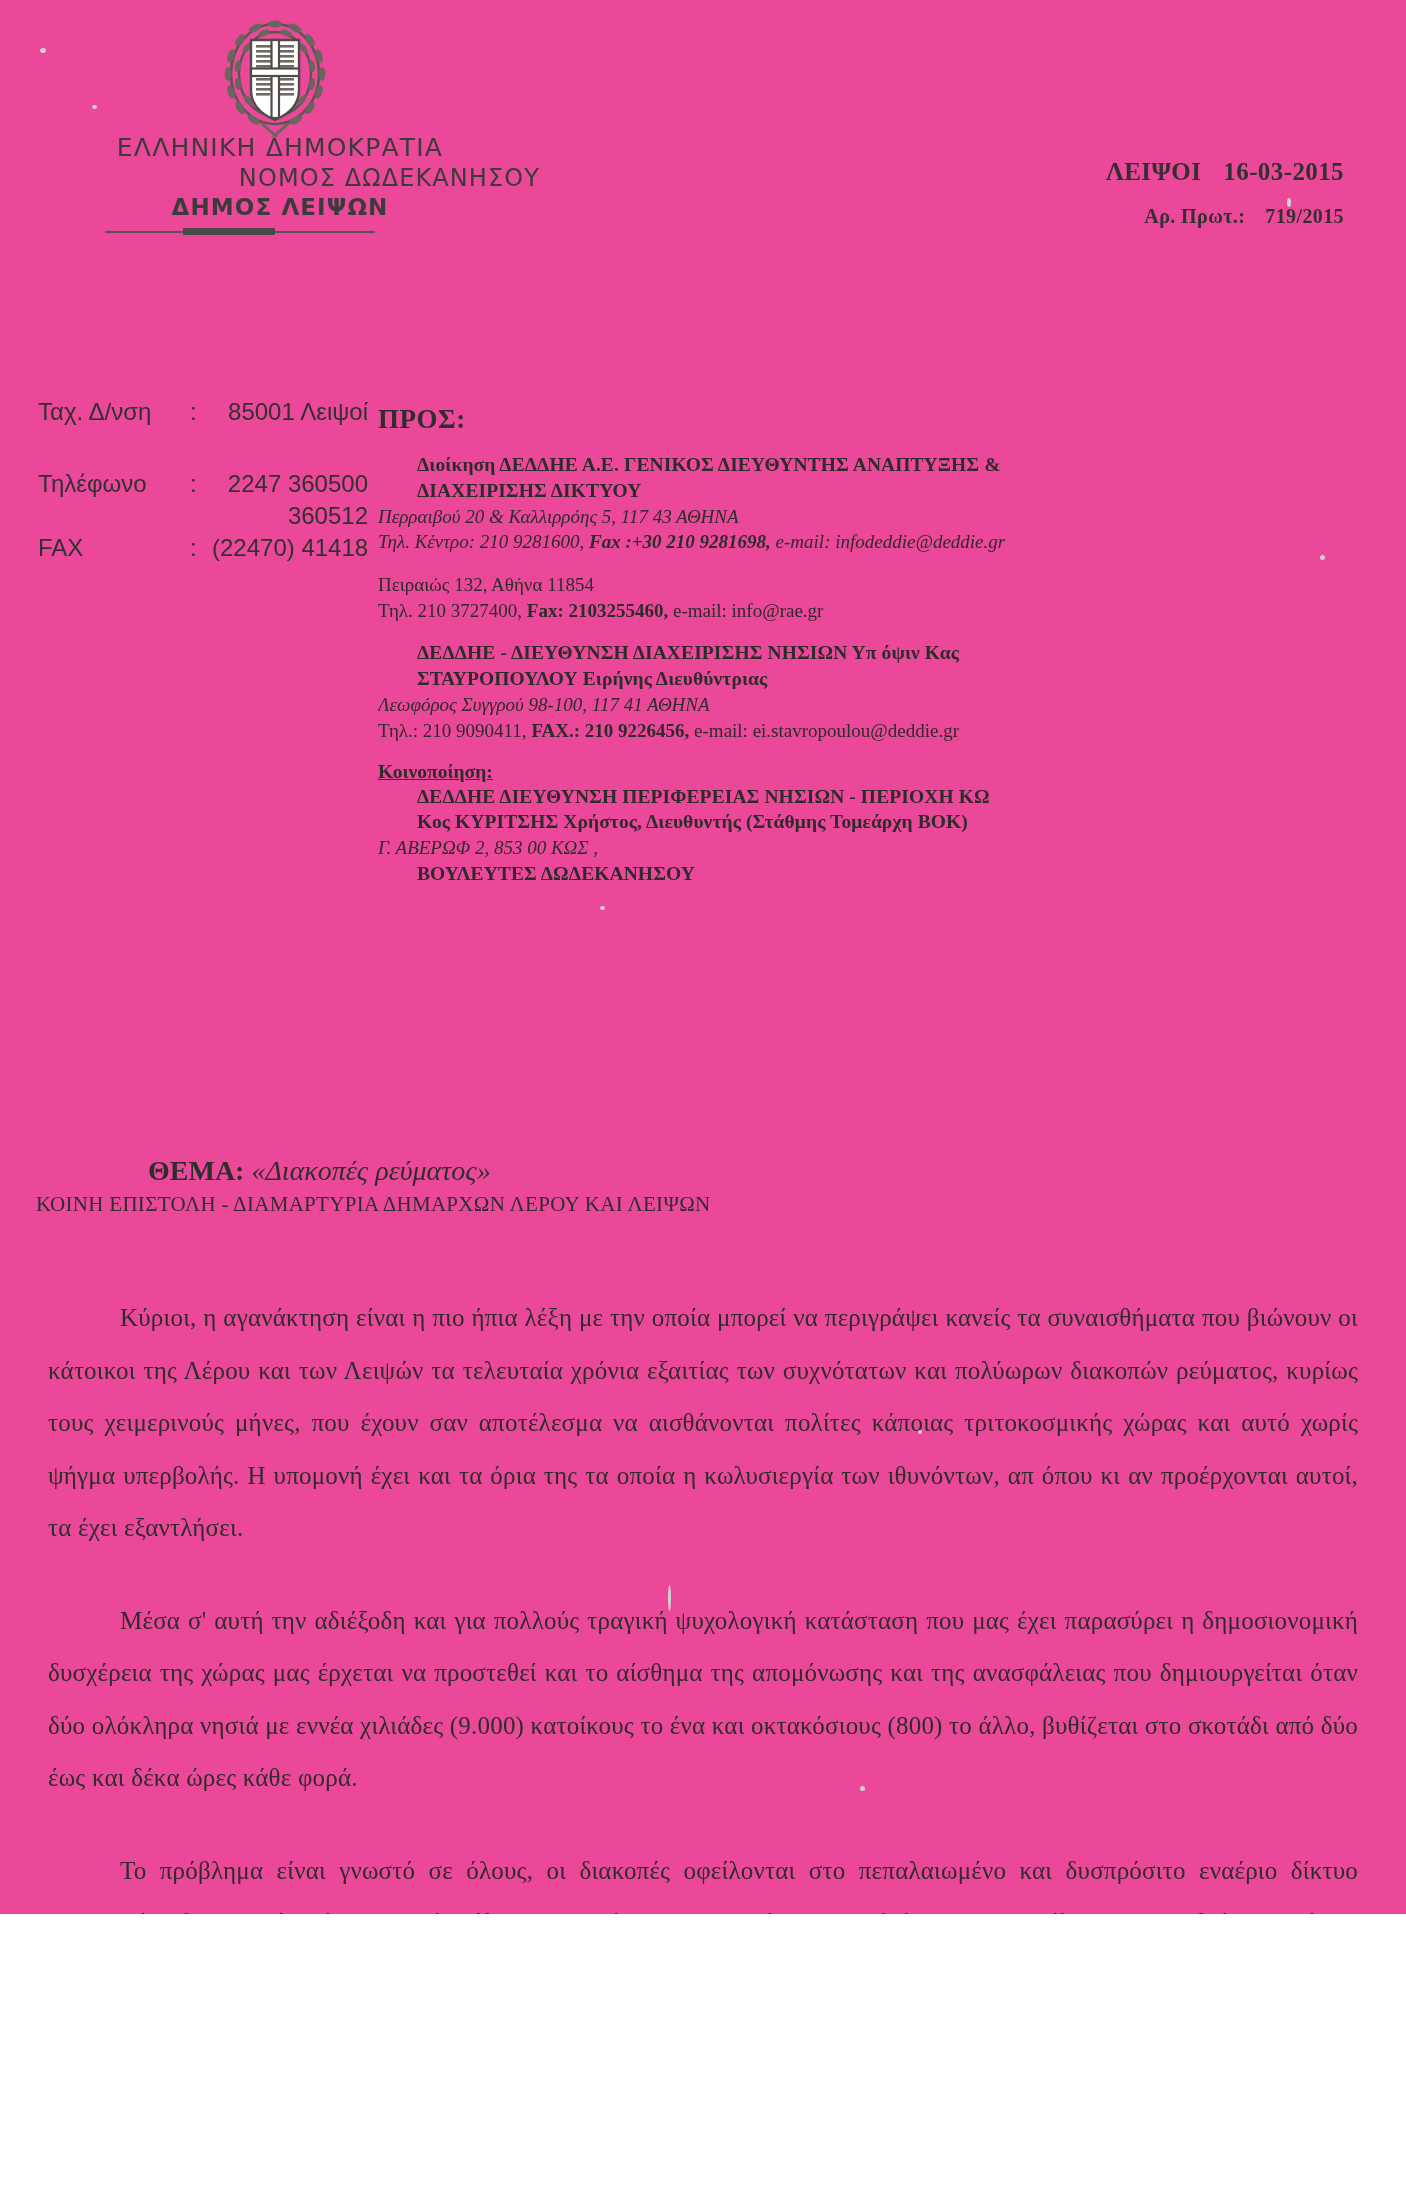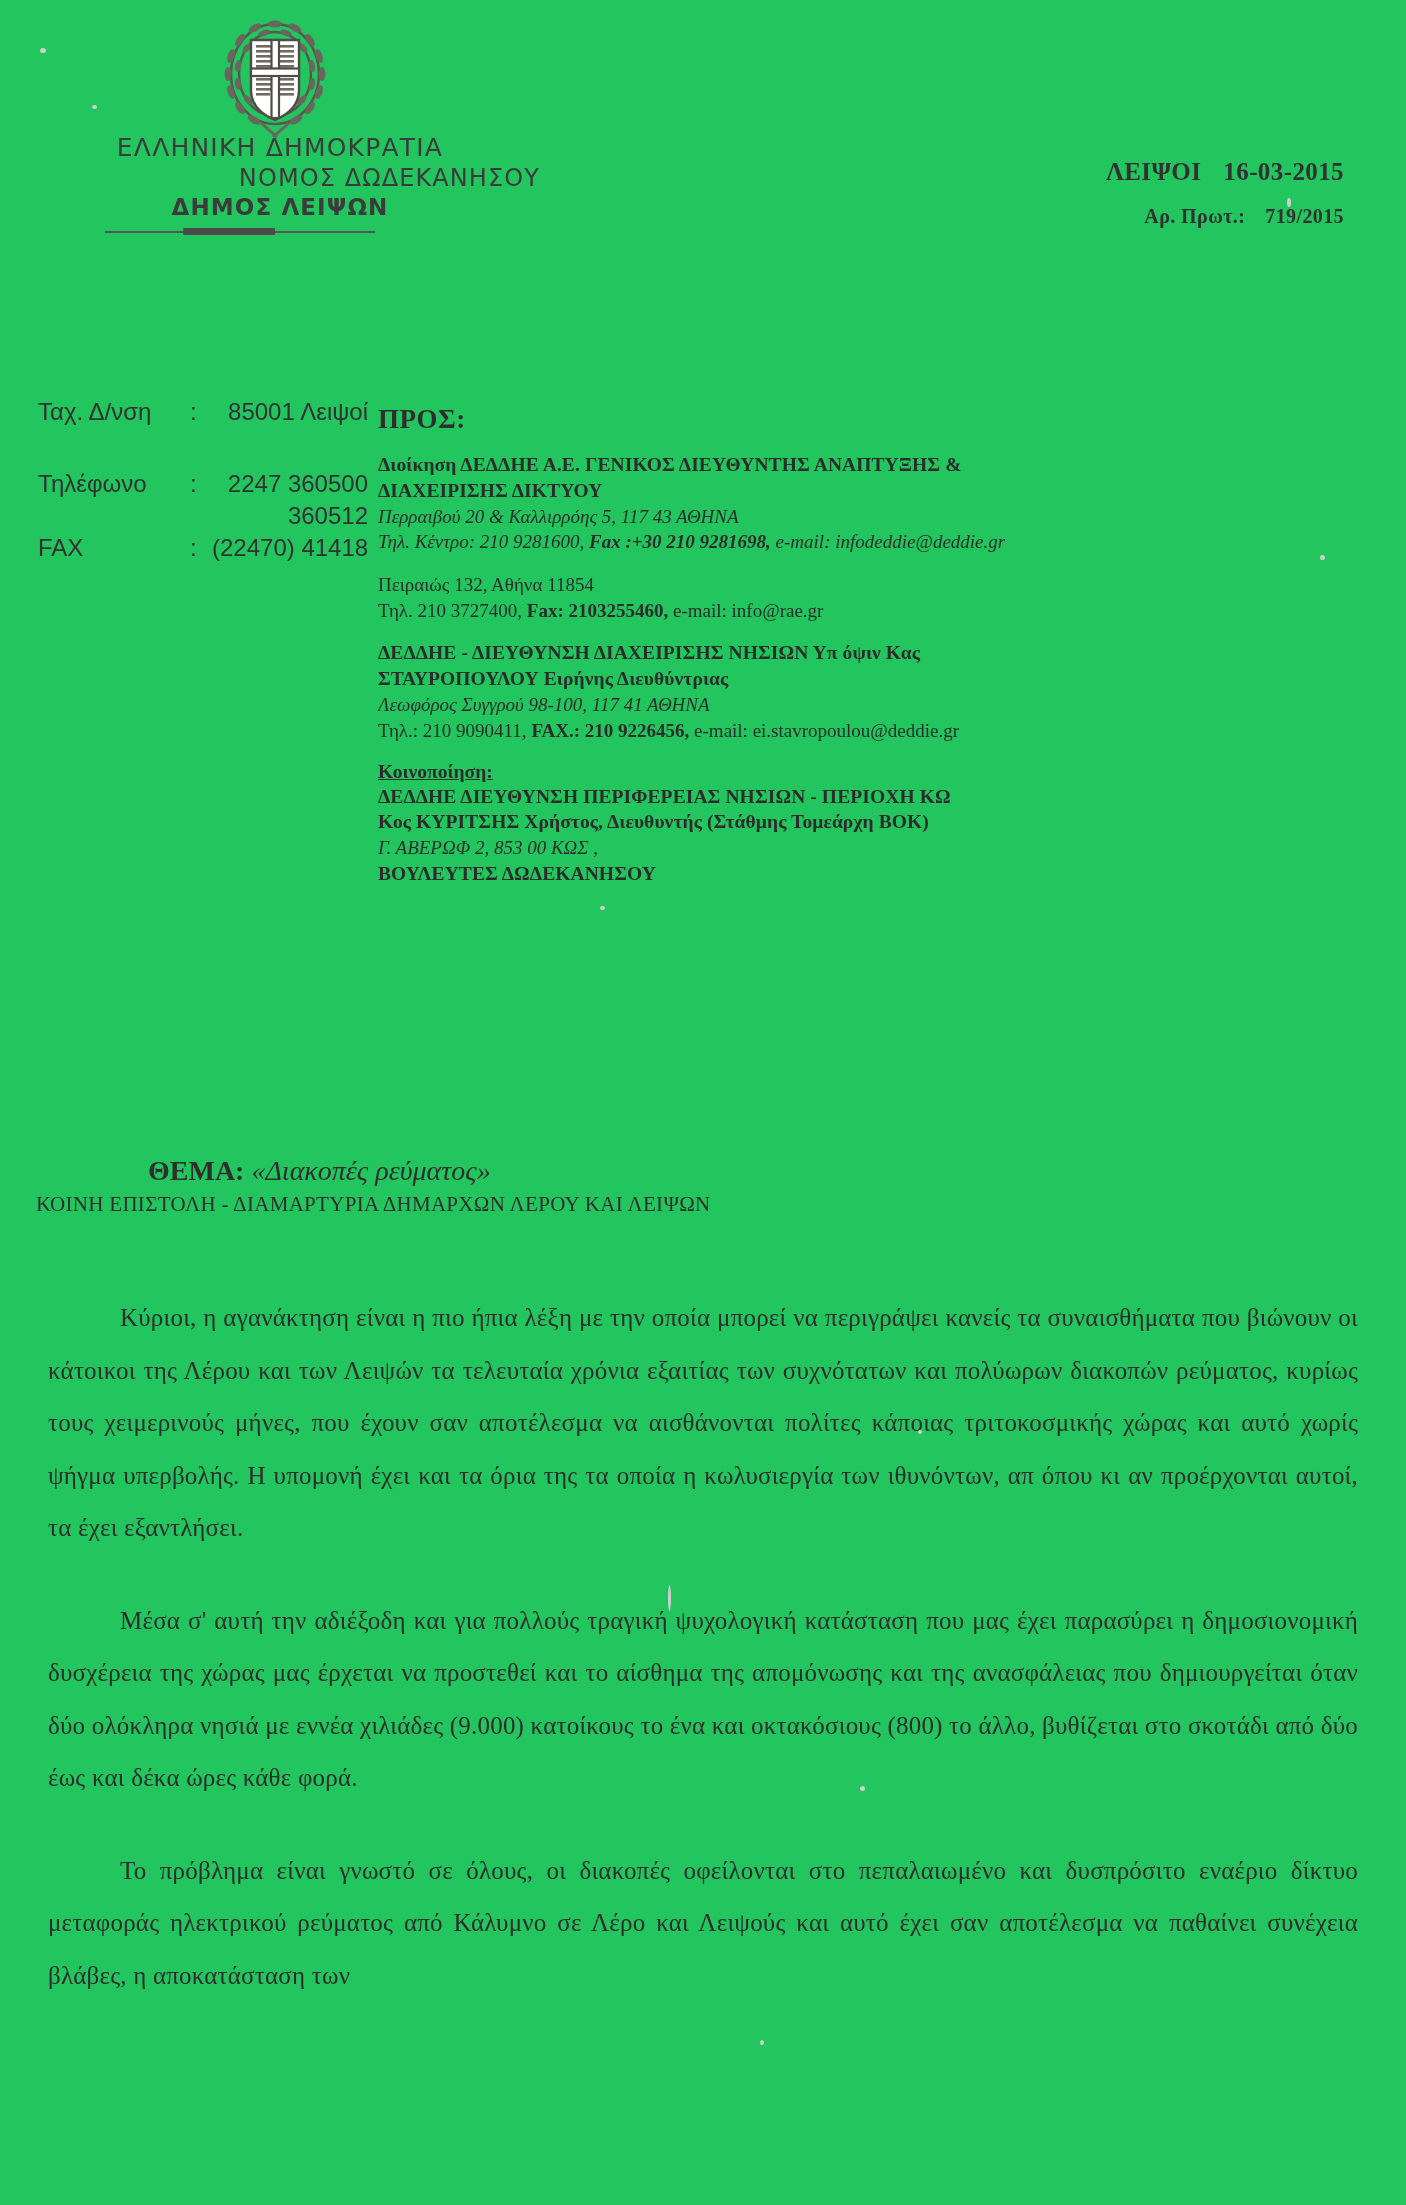--- a/index.html
+++ b/index.html
@@ -8,23 +8,23 @@
     padding: 0;
     background: #ffffff;
   }
   body {
     font-family: "Liberation Serif", serif;
     color: #2a2a2a;
   }
   #page {
     position: relative;
     width: 1406px;
-    height: 2205px;
+    height: 1914px;
     margin: 0 auto;
-    background: #22c55e;
+    background: #ec4899;
     overflow: hidden;
   }
 
   
   .emblem-wrap {
     position: absolute;
     left: 200px;
     top: 18px;
     width: 150px;
     height: 125px;
@@ -139,20 +139,21 @@
     top: 452px;
     width: 1000px;
     color: #2c2c2c;
   }
   .rec-block { margin-bottom: 17px; }
   .rec-name {
     font-size: 19.5px;
     font-weight: 700;
     line-height: 1.33;
     letter-spacing: 0.1px;
+    margin-left: 39px;
   }
   .rec-addr-i {
     font-size: 19px;
     font-style: italic;
     line-height: 1.34;
   }
   .rec-addr {
     font-size: 19px;
     line-height: 1.34;
   }

